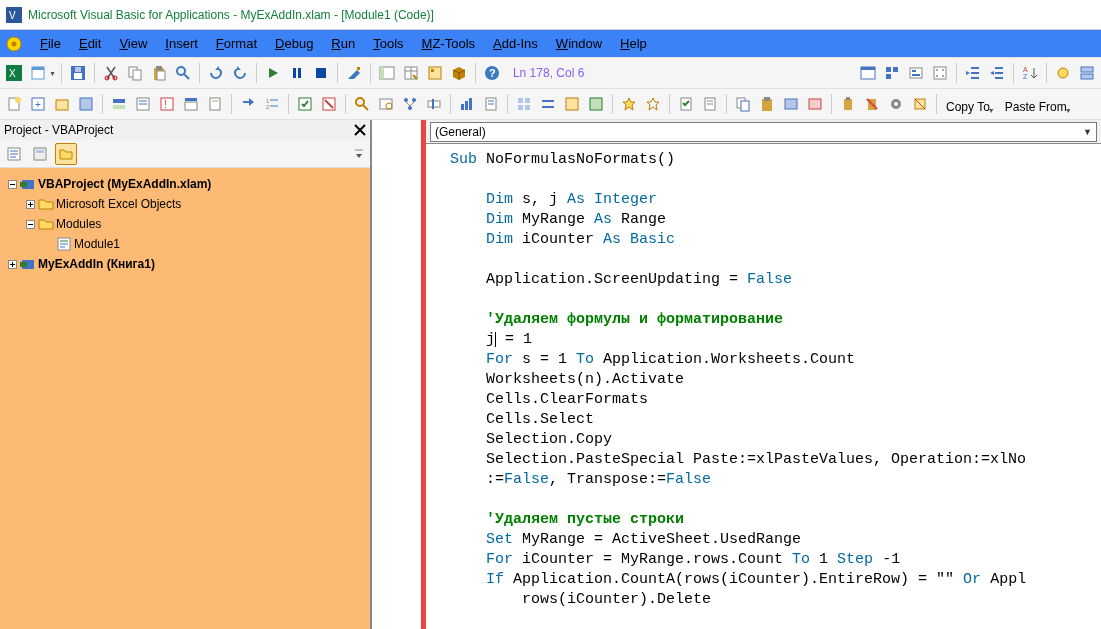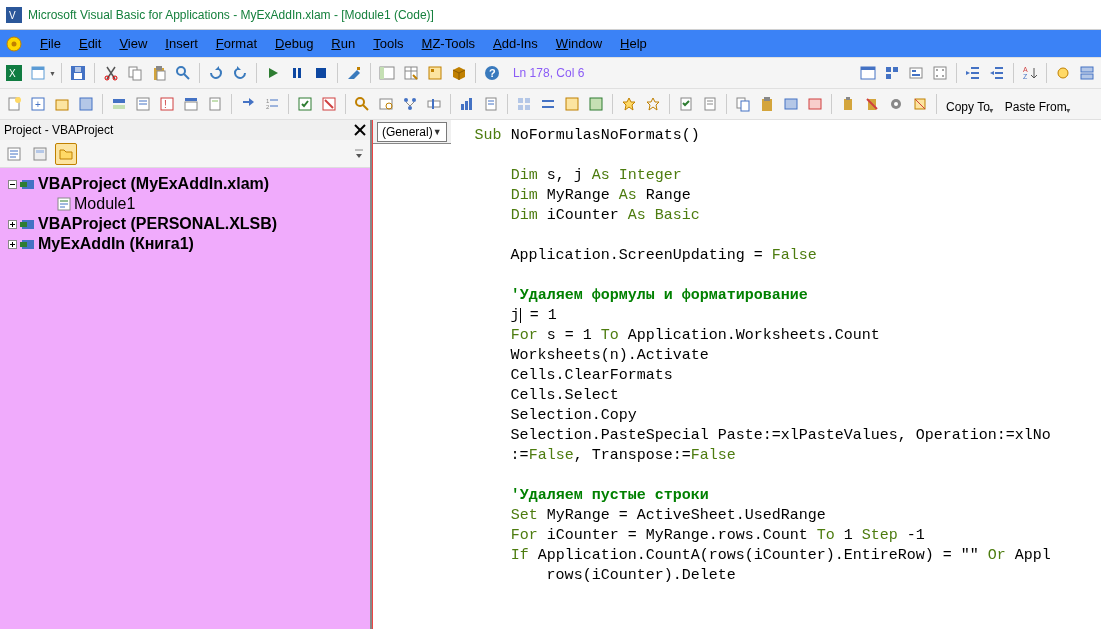--- a/index.html
+++ b/index.html
@@ -19,42 +19,42 @@
 
   
   .toolbar { height: 31px; background: #f5f5f5; display: flex; align-items: center; padding: 0 3px; gap: 2px; border-bottom: 1px solid #e0e0e0;}
   .toolbtn { width: 22px; height: 22px; display: flex; align-items:center; justify-content:center; cursor: pointer; border: 1px solid transparent; border-radius: 2px; }
   .sep { width: 1px; height: 20px; background: #ccc; margin: 0 3px; }
   .dropdown-arrow { font-size: 7px; color: #555; margin-left: -2px; }
   .pos-indicator { font-size: 12px; color: #8b5cf6; padding: 0 8px; min-width: 110px; }
   .text-btn { padding: 0 3px; font-size: 12px; cursor: pointer; display: flex; align-items: flex-end; gap: 0; height: 22px; border: 1px solid transparent; }
 
   
-  .main { display: flex; height: calc(629px - 30px - 28px - 31px - 31px); }
+  .main { display: flex; height: calc(629px - 30px - 28px - 31px - 31px); gap: 9px; }
 
   
   .project-panel { width: 372px; border-right: 2px solid #888; display: flex; flex-direction: column; background:#fff; }
   .project-header { height: 20px; background: #f0f0f0; display: flex; align-items: center; justify-content: space-between; padding-left: 4px; }
   .project-header-text { font-size: 12px; }
   .close-x { width: 20px; height: 20px; display:flex;align-items:center;justify-content:center;cursor:pointer;font-weight:bold;font-size:16px;}
   .project-toolbar { height: 28px; background: #f5f5f5; display: flex; align-items: center; padding: 0 3px; gap:4px; border-bottom: 1px solid #ddd;}
-  .tree { padding: 6px 4px 4px 4px; font-size: 16px; overflow:auto; flex:1; background: #f0abfc; }
+  .tree { padding: 6px 4px 4px 4px; font-size: 12px; overflow:auto; flex:1; background: #fdba74; }
   .tree-row { display: flex; align-items: center; height: 20px; cursor: pointer; white-space: nowrap; }
   .tw { width: 16px; height: 16px; display:inline-flex;align-items:center;justify-content:center; flex-shrink:0;}
   .tree-label { padding-left: 2px; }
   .bold { font-weight: bold; }
 
   
-  .code-panel { flex:1; display:flex; flex-direction:row; overflow:hidden; border-left:1px solid #ef4444;}
+  .code-panel { flex:1; display:flex; flex-direction:column; overflow:hidden; border-left:5px solid #ef4444;margin-left:40px;}
   .code-dropdowns { height: 24px; display:flex; background:#f0f0f0; border-bottom:1px solid #888; padding:2px 4px; gap:4px;}
   .ddl { background:#fff; border:1px solid #7a7a7a; height:20px; font-size:12px; padding:0 4px; display:flex; align-items:center; justify-content:space-between; cursor:pointer;}
   .ddl .arr { font-size:9px; color:#333;}
   .ddl1 { flex: 1 1 60%; }
   .code { flex:1; overflow:auto; background:#fff; font-family: "Courier New", monospace; font-size:15px; line-height: 20px; padding: 6px 0 6px 24px; white-space: pre; color:#000;}
-  .kw { color:#4d7c0f; }
+  .kw { color:#0369a1; }
   .cm { color:#008000;font-weight:bold; }
   .caret { display:inline-block; width:1px; height:15px; background:#000; vertical-align:middle; }
 
   
   svg { display:block; }
 </style>
 </head>
 <body>
 
 <div class="titlebar">
@@ -561,48 +561,61 @@
             </svg>
           </span>
         <span class="tw">
             <svg width="16" height="16">
               <rect x="2" y="4" width="12" height="9" fill="#4472c4"></rect>
               <rect x="0" y="6" width="7" height="5" fill="#2e7d32"></rect>
             </svg>
           </span>
         <span class="tree-label bold">VBAProject (MyExAddIn.xlam)</span>
       </div>
+      <div class="tree-row" style="padding-left:18px;">
+        <span class="tw">
+            <svg width="9" height="9">
+              <rect x="0.5" y="0.5" width="8" height="8" fill="#fff" stroke="#888"></rect>
+              <line x1="2" y1="4.5" x2="7" y2="4.5" stroke="#000"></line>
+              <line x1="4.5" y1="2" x2="4.5" y2="7" stroke="#000"></line>
+            </svg>
+          </span>
+        <span class="tw">
+            <svg width="16" height="16">
+              <path d="M1 4 L6 4 L8 6 L15 6 L15 13 L1 13 Z" fill="#ffd966" stroke="#c08000"></path>
+            </svg>
+          </span>
+        <span class="tree-label">Microsoft Excel Objects</span>
+      </div>
+      <div class="tree-row" style="padding-left:18px;">
+        <span class="tw">
+            <svg width="9" height="9">
+              <rect x="0.5" y="0.5" width="8" height="8" fill="#fff" stroke="#888"></rect>
+              <line x1="2" y1="4.5" x2="7" y2="4.5" stroke="#000"></line>
+            </svg>
+          </span>
+        <span class="tw">
+            <svg width="16" height="16">
+              <path d="M1 4 L6 4 L8 6 L15 6 L15 13 L1 13 Z" fill="#ffd966" stroke="#c08000"></path>
+            </svg>
+          </span>
+        <span class="tree-label">Modules</span>
+      </div>
       <div class="tree-row" style="padding-left:52px;">
         <span class="tw">
             <svg width="16" height="16">
               <rect x="2" y="2" width="12" height="12" fill="#fff" stroke="#888"></rect>
               <line x1="4" y1="5" x2="12" y2="5" stroke="#2e7d32"></line>
               <line x1="4" y1="8" x2="12" y2="8" stroke="#4472c4"></line>
               <line x1="4" y1="11" x2="9" y2="11" stroke="#4472c4"></line>
             </svg>
           </span>
         <span class="tree-label">Module1</span>
       </div>
 
-      <div class="tree-row">
-        <span class="tw">
-            <svg width="9" height="9">
-              <rect x="0.5" y="0.5" width="8" height="8" fill="#fff" stroke="#888"></rect>
-              <line x1="2" y1="4.5" x2="7" y2="4.5" stroke="#000"></line>
-              <line x1="4.5" y1="2" x2="4.5" y2="7" stroke="#000"></line>
-            </svg>
-          </span>
-        <span class="tw">
-            <svg width="16" height="16">
-              <rect x="2" y="4" width="12" height="9" fill="#4472c4"></rect>
-              <rect x="0" y="6" width="7" height="5" fill="#2e7d32"></rect>
-            </svg>
-          </span>
-        <span class="tree-label bold">VBAProject (PERSONAL.XLSB)</span>
-      </div>
 
       <div class="tree-row">
         <span class="tw">
             <svg width="9" height="9">
               <rect x="0.5" y="0.5" width="8" height="8" fill="#fff" stroke="#888"></rect>
               <line x1="2" y1="4.5" x2="7" y2="4.5" stroke="#000"></line>
               <line x1="4.5" y1="2" x2="4.5" y2="7" stroke="#000"></line>
             </svg>
           </span>
         <span class="tw">

